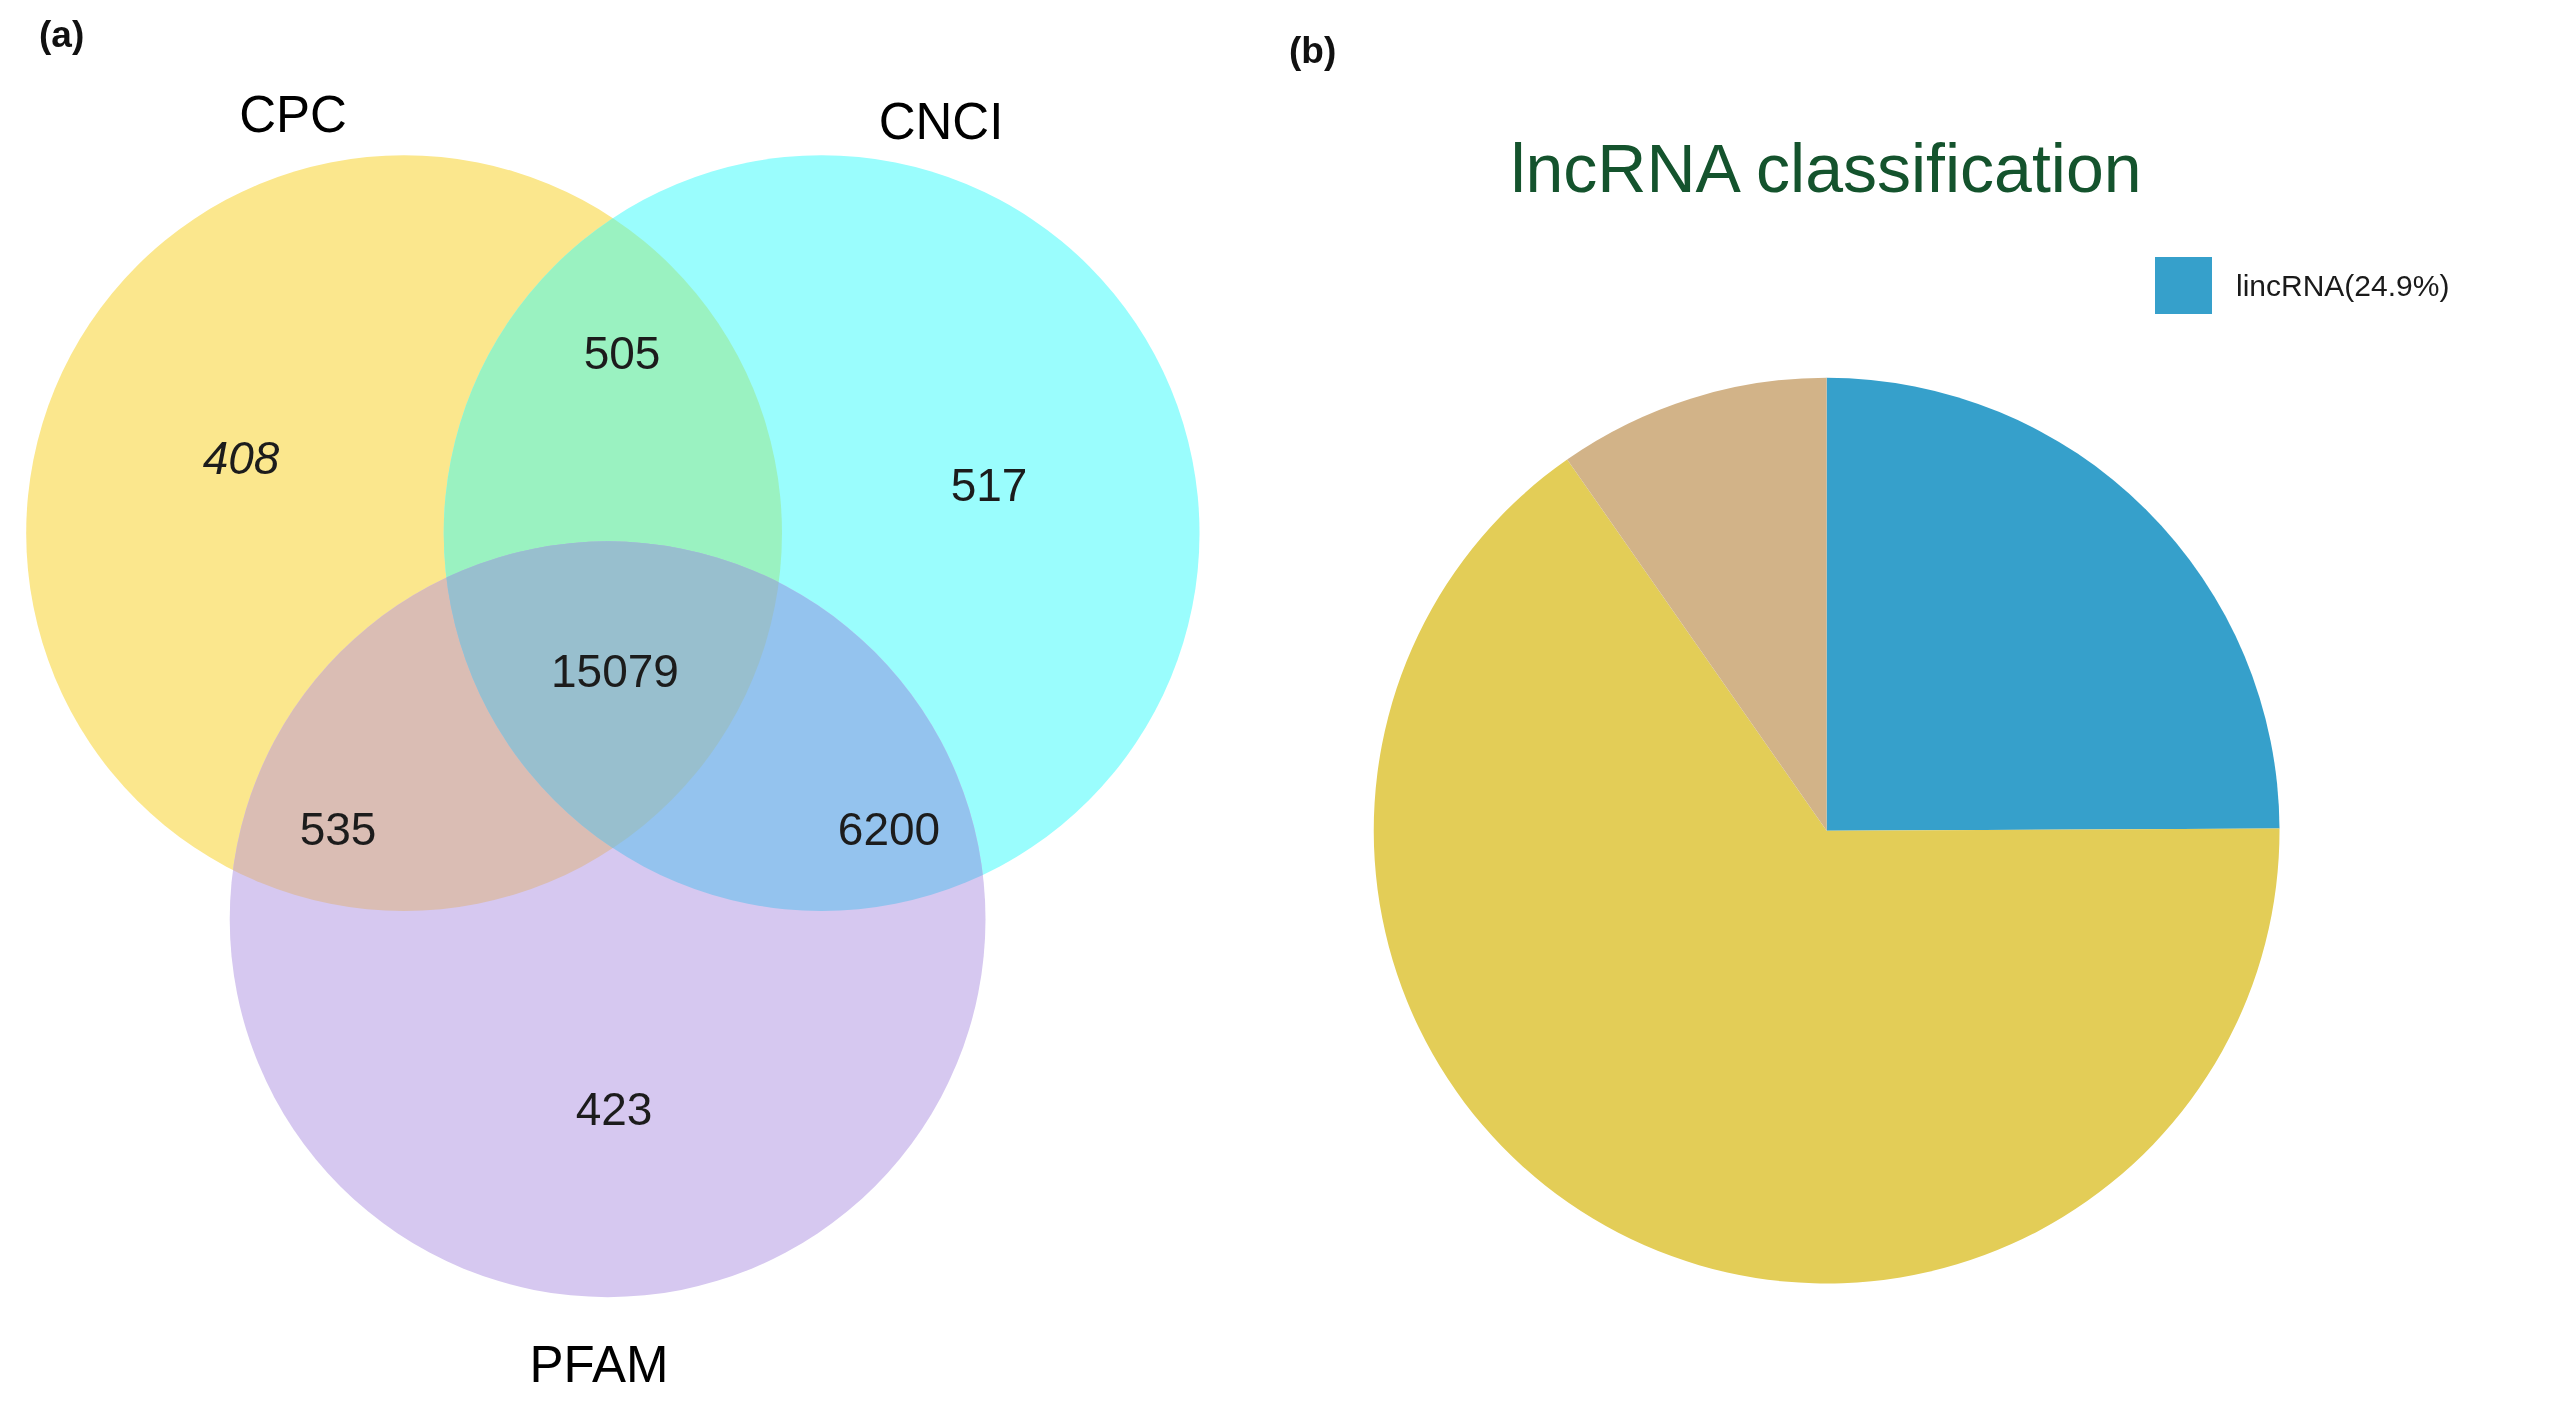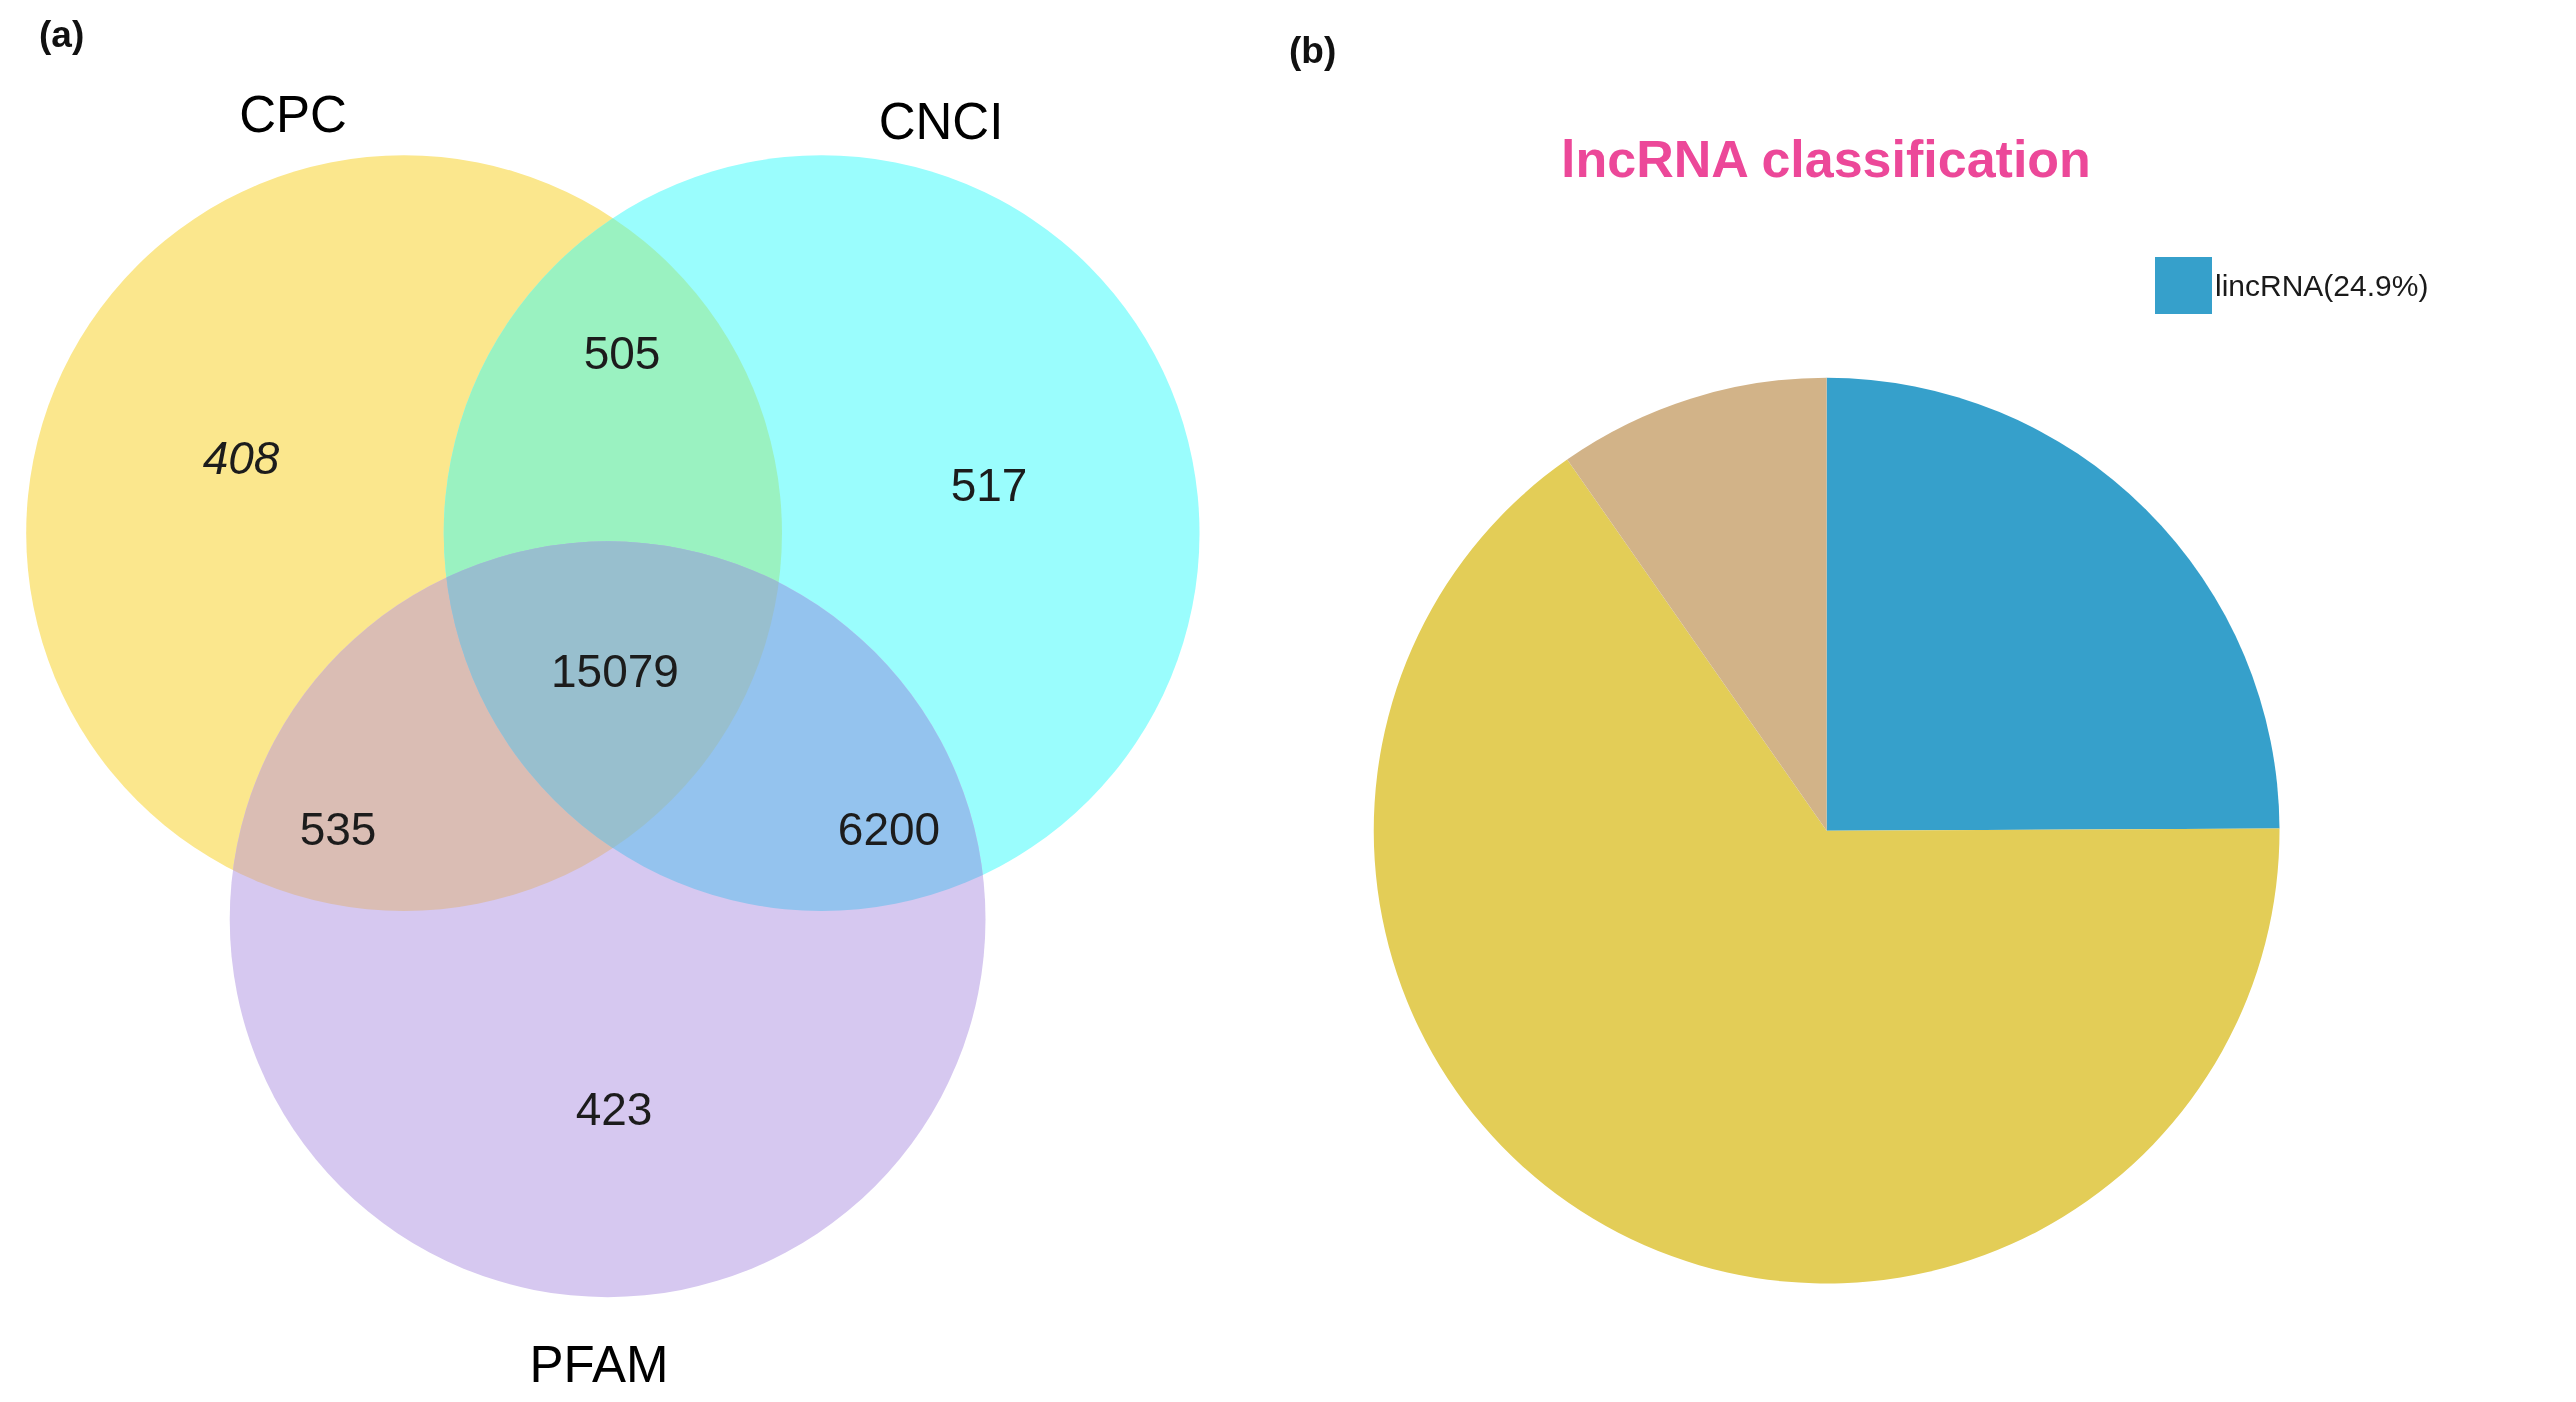--- a/index.html
+++ b/index.html
@@ -33,35 +33,35 @@
     font-size: 46px;
     color: #1c1c1c;
     transform: translate(-50%, -50%);
     white-space: nowrap;
   }
   .pie-title {
     left: 1272px;
     top: 129px;
     width: 1108px;
     text-align: center;
-    font-size: 52px;
-    font-weight: bold;
-    color: #ec4899;
+    font-size: 68px;
+    font-weight: normal;
+    color: #14532d;
   }
   .legend {
     left: 2155px;
     top: 257px;
     display: flex;
     flex-direction: column;
     gap: 9.7px;
   }
   .legend-row {
     display: flex;
     align-items: center;
-    gap: 3px;
+    gap: 24px;
     height: 57px;
     justify-content: flex-end;
   }
   .legend-swatch {
     width: 57px;
     height: 57px;
     flex: 0 0 auto;
   }
   .legend-label {
     font-size: 30px;

